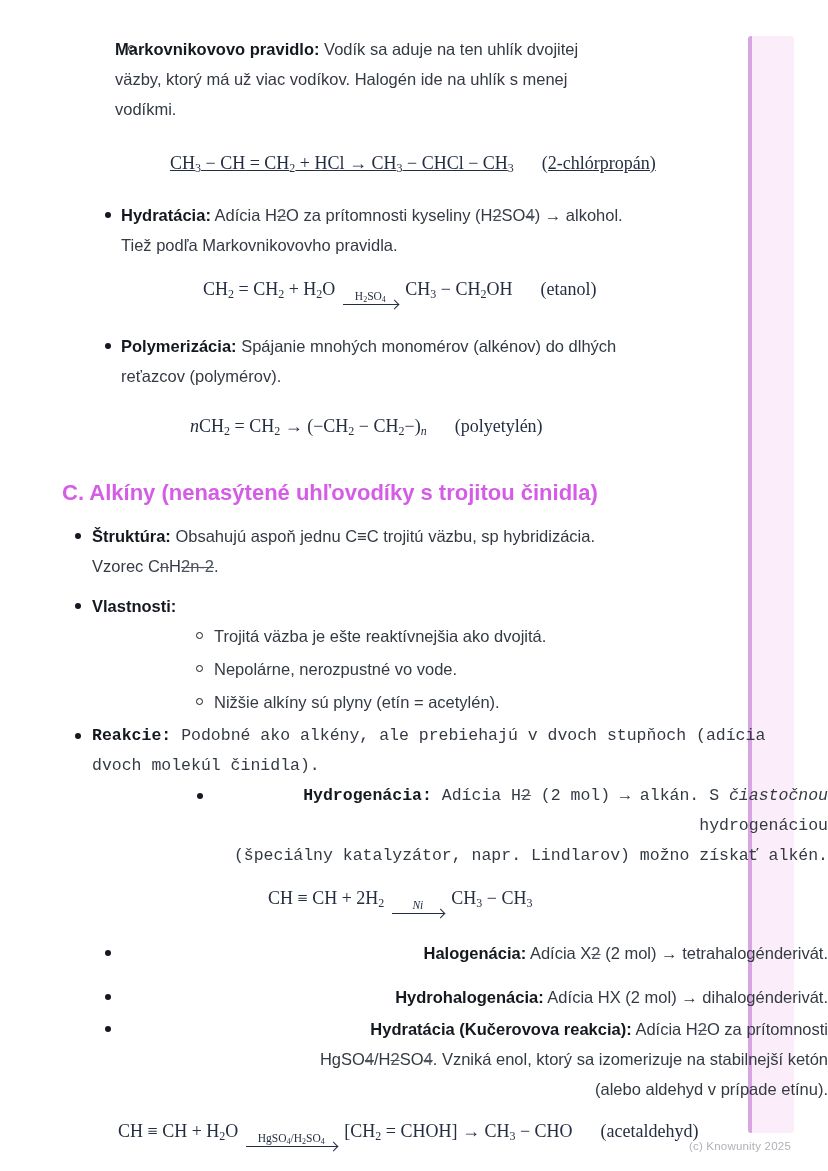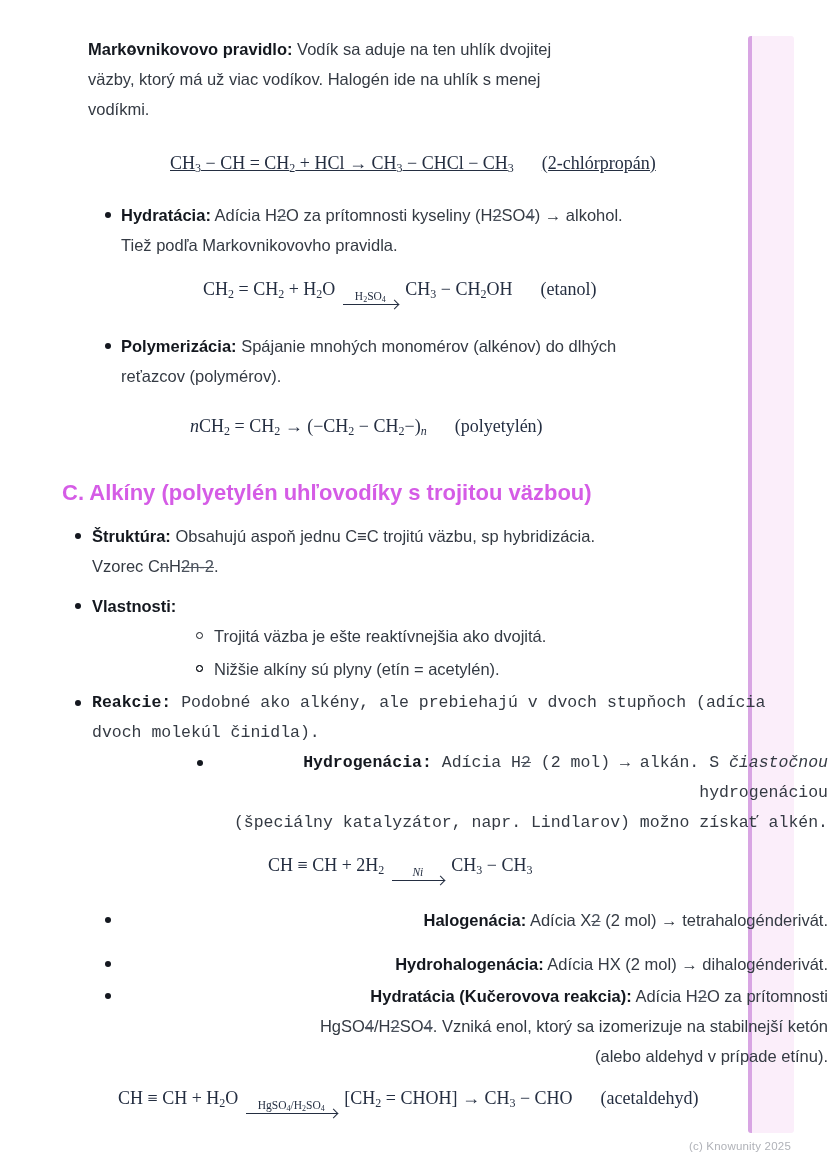--- a/index.html
+++ b/index.html
@@ -20,21 +20,21 @@
   li{
     position:relative;font-size:16.5px;line-height:30px;
     color:var(--body_text,#343a43);
   }
   .b{font-weight:bold;color:var(--bold_text,#14181f);}
   s{color:var(--strike_color,#4c535e);text-decoration:line-through;text-decoration-thickness:1.4px;}
   .dot,.ring{position:absolute;border-radius:50%;}
   .dot{width:6px;height:6px;background:var(--bold_text,#14181f);top:12px;}
   .ring{width:5px;height:5px;border:1.6px solid var(--bold_text,#14181f);top:11px;}
   
-  .g1 li{padding-left:88px;}   .g1 .ring{left:128px;}
+  .g1 li{padding-left:115px;}   .g1 .ring{left:128px;}
   .g2 li{padding-left:121px;}   .g2 .dot{left:105px;}
   .lvl1 li{padding-left:92px;}  .lvl1 .dot{left:75px;}
   .subhollow li{padding-left:122px;margin-bottom:3px;} .subhollow .ring{left:104px;}
   .lvl2 li{padding-left:121px;text-align:right;} .lvl2 .dot{left:105px;}
   .mb2{margin-bottom:2px;margin-top:14px;} .mb10{margin-bottom:10px;} .mt2{margin-top:4px;font-family:Liberation Mono, monospace;}
   
   .eq{
     font-family:"Liberation Serif",serif;font-size:18px;line-height:30px;
     color:var(--equation_color,#242e41);white-space:nowrap;
   }
@@ -111,38 +111,39 @@
       <span class="dot"></span>
       <span class="b">Polymerizácia:</span>
       <span>Spájanie mnohých monomérov (alkénov) do dlhých<br>reťazcov (polymérov).</span>
     </li>
   </ul>
 
   <div class="eq eq3">
     <span><i>n</i>CH<sub>2</sub> = CH<sub>2</sub> → (−CH<sub>2</sub> − CH<sub>2</sub>−)<sub><i>n</i></sub></span><span class="eqnote">(polyetylén)</span>
   </div>
 
-  <h2 class="section-heading">C. Alkíny (polyetylén uhľovodíky s trojitou väzbou)</h2>
+  <h2 class="section-heading">C. Alkíny (nenasýtené uhľovodíky s trojitou činidla)</h2>
 
   <ul class="lvl1">
     <li class="mb10">
       <span class="dot"></span>
       <span class="b">Štruktúra:</span>
       <span>Obsahujú aspoň jednu C≡C trojitú väzbu, sp hybridizácia.<br>Vzorec C<s>n</s>H<s>2n-2</s>.</span>
     </li>
     <li>
       <span class="dot"></span>
       <span class="b">Vlastnosti:</span>
       <ul class="subhollow">
         <li>
           <span class="ring"></span>
           <span>Trojitá väzba je ešte reaktívnejšia ako dvojitá.</span>
         </li>
         <li>
           <span class="ring"></span>
+          <span>Nepolárne, nerozpustné vo vode.</span>
         </li>
         <li>
           <span class="ring"></span>
           <span>Nižšie alkíny sú plyny (etín = acetylén).</span>
         </li>
       </ul>
     </li>
     <li class="mt2">
       <span class="dot"></span>
       <span class="b">Reakcie:</span>

